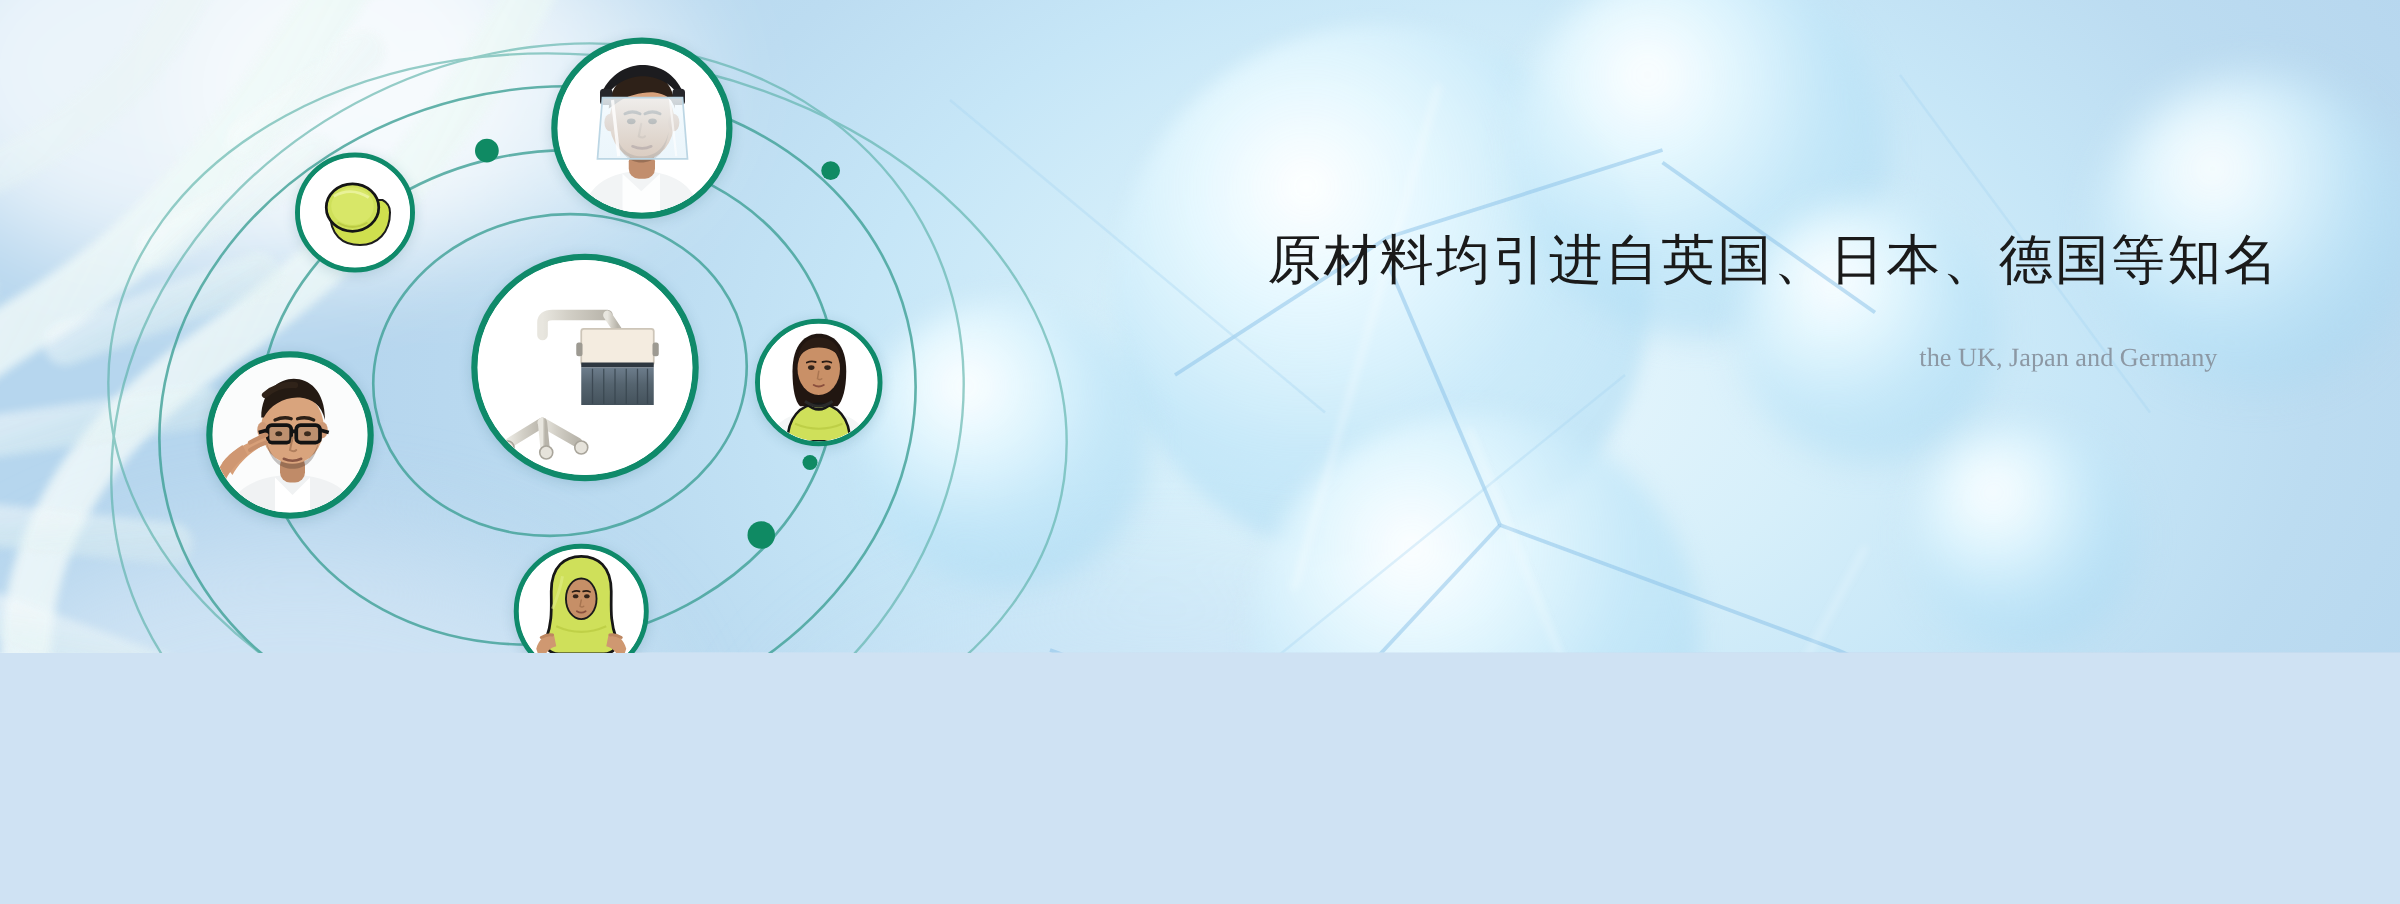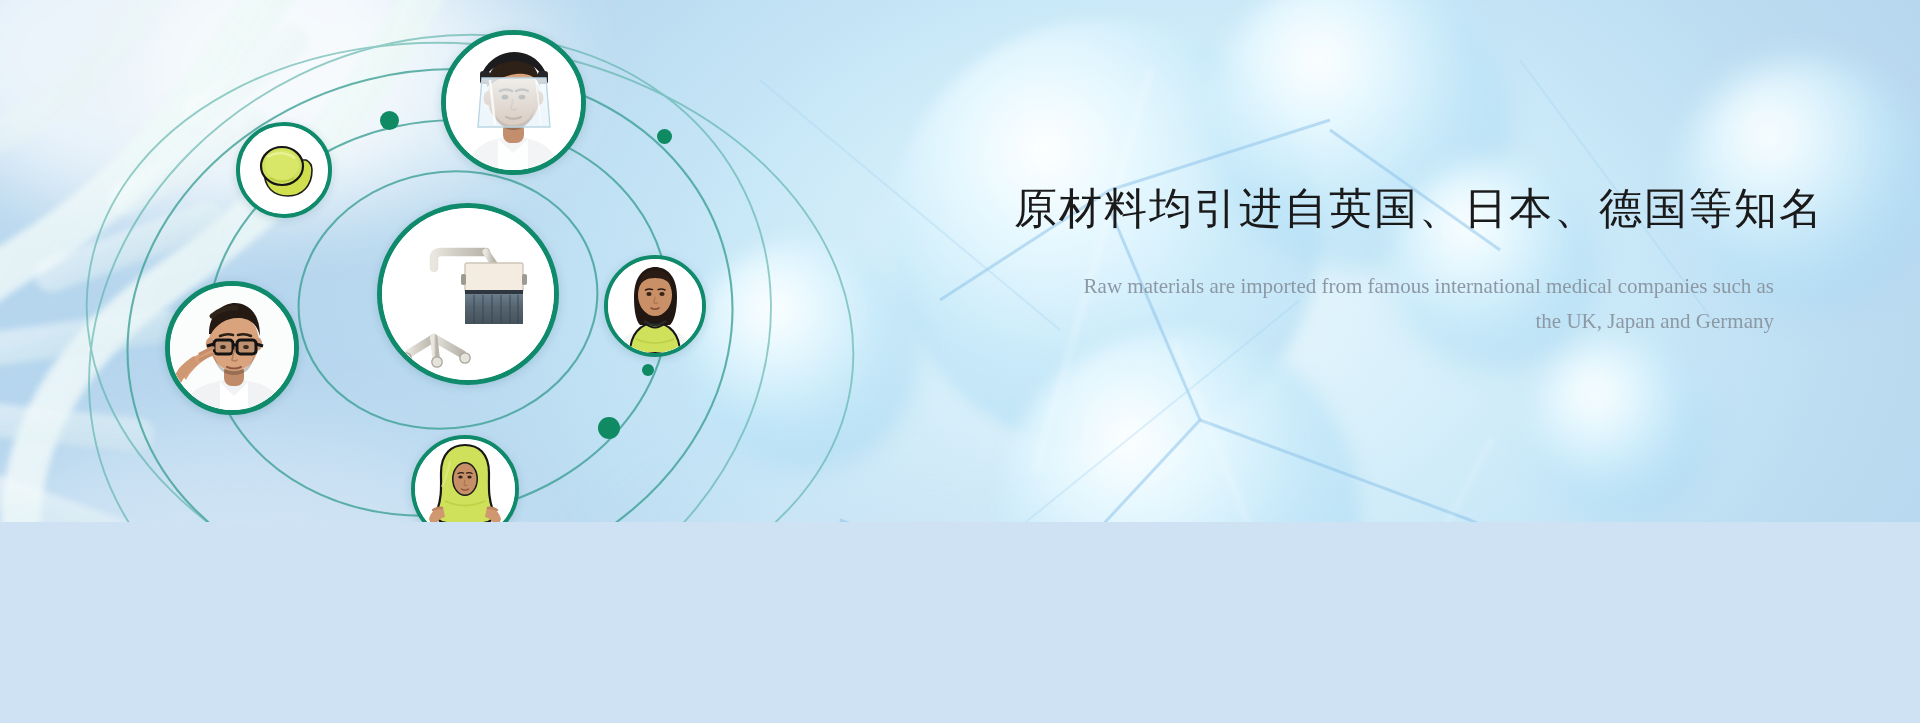--- a/index.html
+++ b/index.html
@@ -421,18 +421,17 @@
         <path d="M 86 80 C 84 72, 78 68, 72 68 L 70 78 C 75 79, 80 84, 82 92 Z" fill="#cf9871"></path>
         <path d="M 18 71 q 5 -3 9 -2" stroke="#bd8660" stroke-width="2.4" fill="none" stroke-linecap="round"></path>
         <path d="M 82 71 q -5 -3 -9 -2" stroke="#bd8660" stroke-width="2.4" fill="none" stroke-linecap="round"></path>
       </g>
     </svg>
   </div>
 
   <div class="copy">
     <div class="h-line l1">原材料均引进自英国、日本、德国等知名</div>
     <div class="sub">
-      <span class="s1">Raw materials are imported from famous international medical companies such as</span>
       <span class="s2">the UK, Japan and Germany</span>
     </div>
   </div>
 
 </div>
 
 </body></html>

